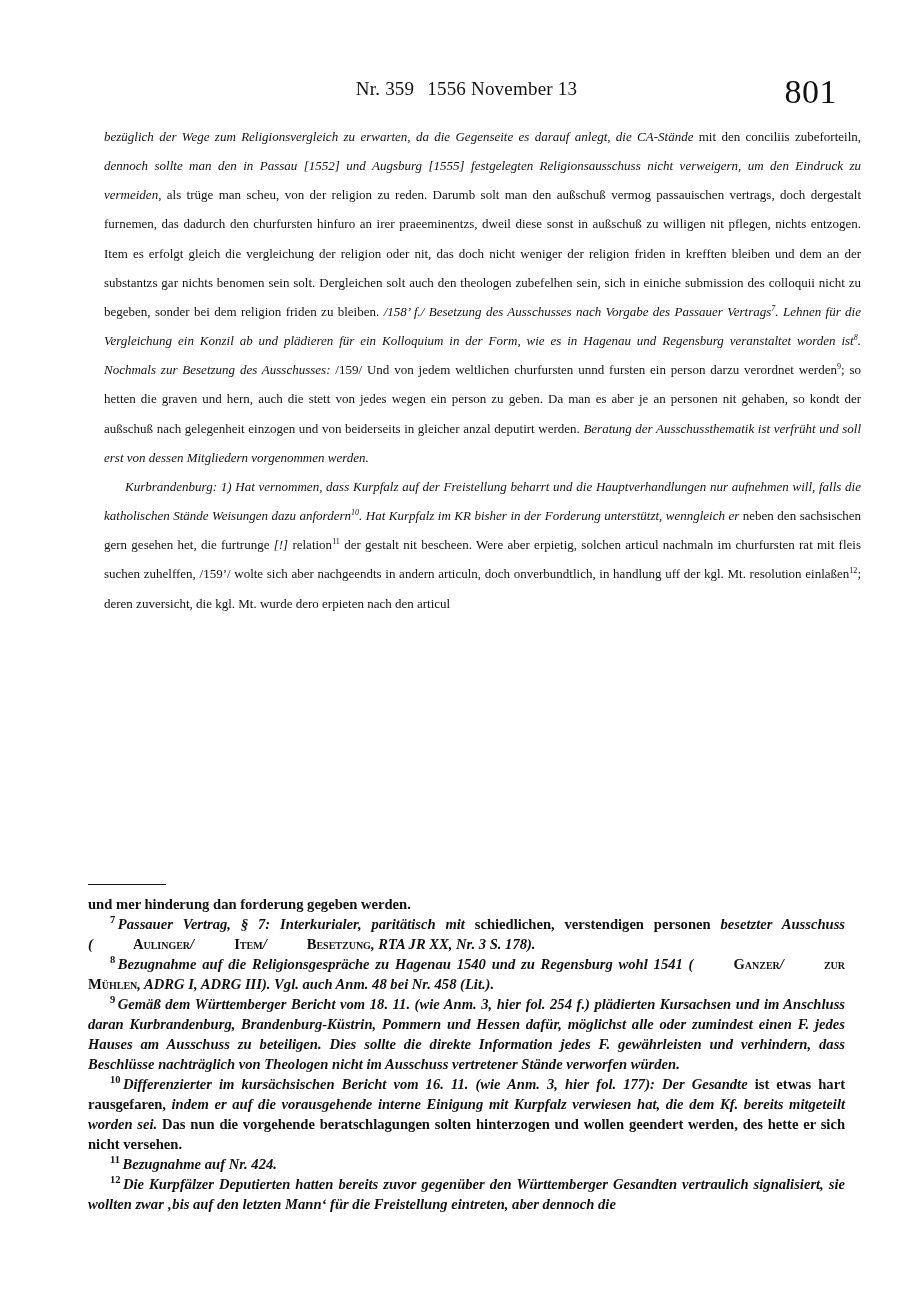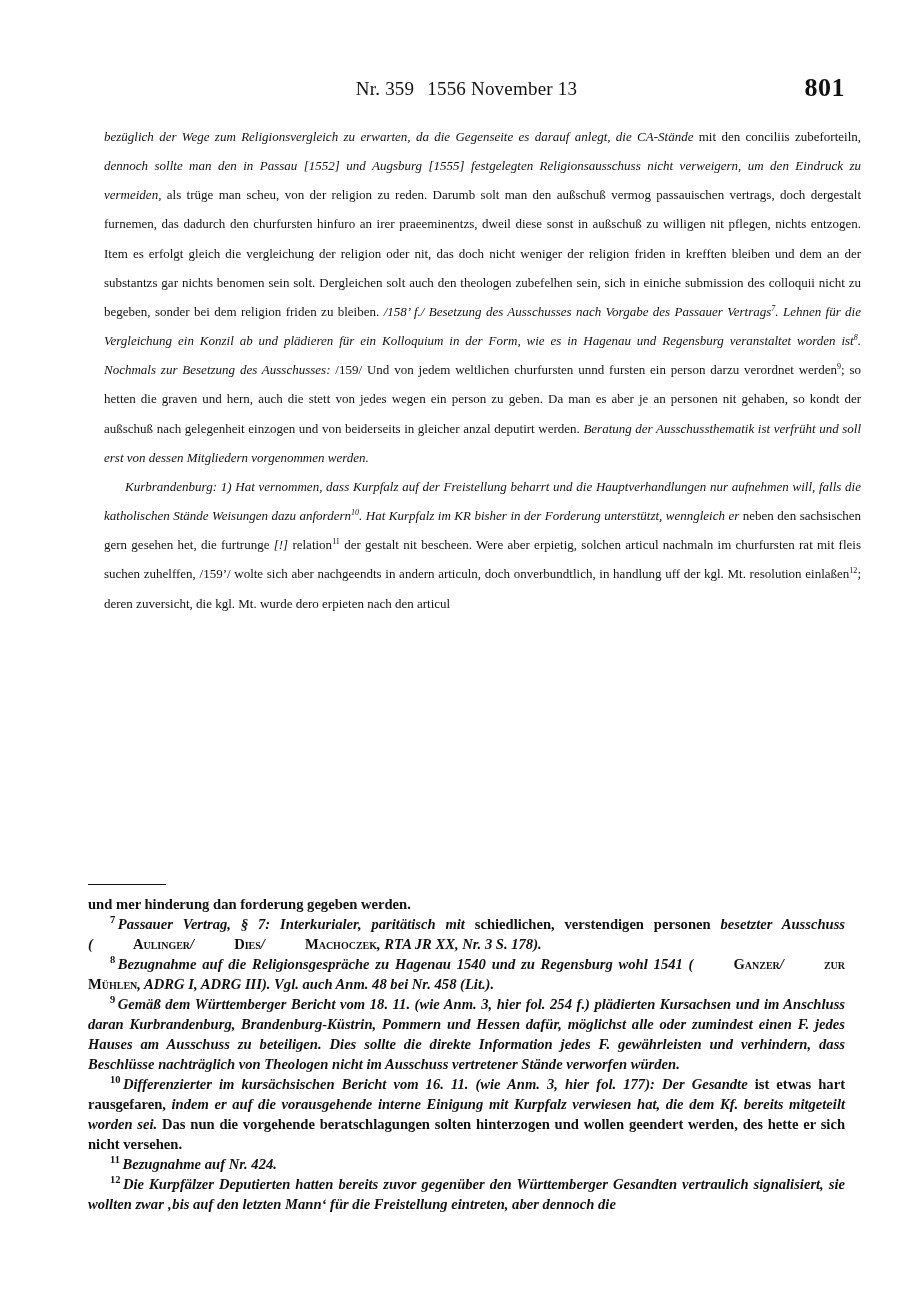--- a/index.html
+++ b/index.html
@@ -37,25 +37,24 @@
     left: 0;
     right: 0;
     text-align: center;
     font-size: 19px;
     letter-spacing: 0.2px;
     white-space: pre;
   }
   .runhead-center .gap { display: inline-block; width: 13px; }
   .folio-number {
     position: absolute;
-    right: 0;
+    right: 8px;
     top: -5px;
-    font-size: 26px;
+    font-size: 34px;
     letter-spacing: 0.5px;
-    font-weight: bold;
   }
 
   
   .body-text {
     position: absolute;
     top: 122px;
     left: 16px;
     width: 757px;
     font-size: 13px;
     line-height: 29.15px;
@@ -130,21 +129,21 @@
 
   <div class="body-text" id="body-text">
       <p><i>bezüglich der Wege zum Religionsvergleich zu erwarten, da die Gegenseite es darauf anlegt, die CA-Stände </i><span class="rm">mit den conciliis zubeforteiln, </span><i>dennoch sollte man den in Passau [1552] und Augsburg [1555] festgelegten Religionsausschuss nicht verweigern, um den Eindruck zu vermeiden, </i><span class="rm">als trüge man scheu, von der religion zu reden. Darumb solt man den außschuß vermog passauischen vertrags, doch dergestalt furnemen, das dadurch den churfursten hinfuro an irer praeeminentzs, dweil diese sonst in außschuß zu willigen nit pflegen, nichts entzogen. Item es erfolgt gleich die vergleichung der religion oder nit, das doch nicht weniger der religion friden in krefften bleiben und dem an der substantzs gar nichts benomen sein solt. Dergleichen solt auch den theologen zubefelhen sein, sich in einiche submission des colloquii nicht zu begeben, sonder bei dem religion friden zu bleiben. </span><i>/158’ f./ Besetzung des Ausschusses nach Vorgabe des Passauer Vertrags</i><sup style="font-style: italic;">7</sup><i>. Lehnen für die Vergleichung ein Konzil ab und plädieren für ein Kolloquium in der Form, wie es in Hagenau und Regensburg veranstaltet worden ist</i><sup style="font-style: italic;">8</sup><i>. Nochmals zur Besetzung des Ausschusses: </i><span class="rm">/159/ Und von jedem weltlichen churfursten unnd fursten ein person darzu verordnet werden</span><sup>9</sup><span class="rm">; so hetten die graven und hern, auch die stett von jedes wegen ein person zu geben. Da man es aber je an personen nit gehaben, so kondt der außschuß nach gelegenheit einzogen und von beiderseits in gleicher anzal deputirt werden. </span><i>Beratung der Ausschussthematik ist verfrüht und soll erst von dessen Mitgliedern vorgenommen werden.</i></p>
       <p class="indent"><i>Kurbrandenburg: 1) Hat vernommen, dass Kurpfalz auf der Freistellung beharrt und die Hauptverhandlungen nur aufnehmen will, falls die katholischen Stände Weisungen dazu anfordern</i><sup style="font-style: italic;">10</sup><i>. Hat Kurpfalz im KR bisher in der Forderung unterstützt, wenngleich er </i><span class="rm">neben den sachsischen gern gesehen het, die furtrunge </span><i>[!]</i><span class="rm"> relation</span><sup>11</sup><span class="rm"> der gestalt nit bescheen. Were aber erpietig, solchen articul nachmaln im churfursten rat mit fleis suchen zuhelffen, /159’/ wolte sich aber nachgeendts in andern articuln, doch onverbundtlich, in handlung uff der kgl. Mt. resolution einlaßen</span><sup>12</sup><span class="rm">; deren zuversicht, die kgl. Mt. wurde dero erpieten nach den articul</span></p>
     </div>
 
   <div class="fn-block">
     <div class="fn-rule"></div>
     <div class="fn-text" id="fn-text">
         <p><span class="rm">und mer hinderung dan forderung gegeben werden.</span></p>
-        <p class="fn-item"><span class="fn-marker">7</span><i>Passauer Vertrag, § 7: Interkurialer, paritätisch mit </i><span class="rm">schiedlichen, verstendigen personen </span><i>besetzter Ausschuss (</i><span class="sc">Aulinger</span><i>/</i><span class="sc">Dies</span><i>/</i><span class="sc">Machoczek</span><i>, RTA JR XX, Nr. 3 S. 178).</i></p>
+        <p class="fn-item"><span class="fn-marker">7</span><i>Passauer Vertrag, § 7: Interkurialer, paritätisch mit </i><span class="rm">schiedlichen, verstendigen personen </span><i>besetzter Ausschuss (</i><span class="sc">Aulinger</span><i>/</i><span class="sc">Item</span><i>/</i><span class="sc">Besetzung</span><i>, RTA JR XX, Nr. 3 S. 178).</i></p>
         <p class="fn-item"><span class="fn-marker">8</span><i>Bezugnahme auf die Religionsgespräche zu Hagenau 1540 und zu Regensburg wohl 1541 (</i><span class="sc">Ganzer</span><i>/</i><span class="sc">zur Mühlen</span><i>, ADRG I, ADRG III). Vgl. auch Anm. 48 bei Nr. 458 (Lit.).</i></p>
         <p class="fn-item"><span class="fn-marker">9</span><i>Gemäß dem Württemberger Bericht vom 18. 11. (wie Anm. 3, hier fol. 254 f.) plädierten Kursachsen und im Anschluss daran Kurbrandenburg, Brandenburg-Küstrin, Pommern und Hessen dafür, möglichst alle oder zumindest einen F. jedes Hauses am Ausschuss zu beteiligen. Dies sollte die direkte Information jedes F. gewährleisten und verhindern, dass Beschlüsse nachträglich von Theologen nicht im Ausschuss vertretener Stände verworfen würden.</i></p>
         <p class="fn-item"><span class="fn-marker">10</span><i>Differenzierter im kursächsischen Bericht vom 16. 11. (wie Anm. 3, hier fol. 177): Der Gesandte </i><span class="rm">ist etwas hart rausgefaren, </span><i>indem er auf die vorausgehende interne Einigung mit Kurpfalz verwiesen hat, die dem Kf. bereits mitgeteilt worden sei. </i><span class="rm">Das nun die vorgehende beratschlagungen solten hinterzogen und wollen geendert werden, des hette er sich nicht versehen.</span></p>
         <p class="fn-item"><span class="fn-marker">11</span><i>Bezugnahme auf Nr. 424.</i></p>
         <p class="fn-item"><span class="fn-marker">12</span><i>Die Kurpfälzer Deputierten hatten bereits zuvor gegenüber den Württemberger Gesandten vertraulich signalisiert, sie wollten zwar ‚bis auf den letzten Mann‘ für die Freistellung eintreten, aber dennoch die</i></p>
       </div>
   </div>
 
 </div>
 

